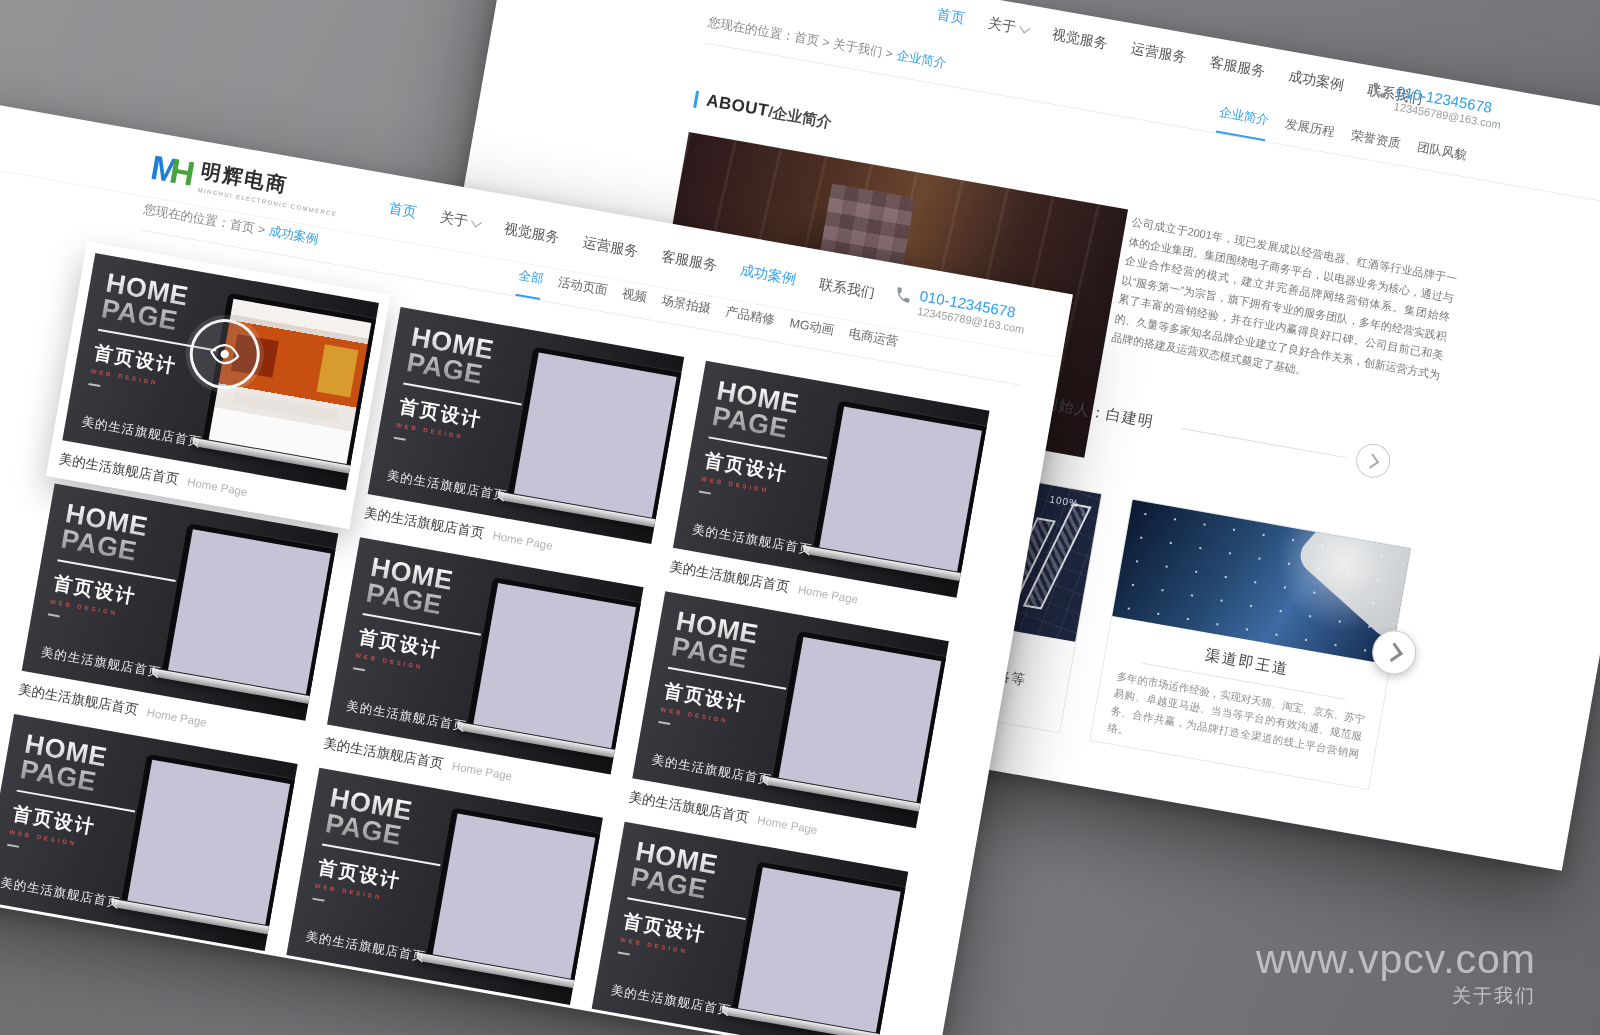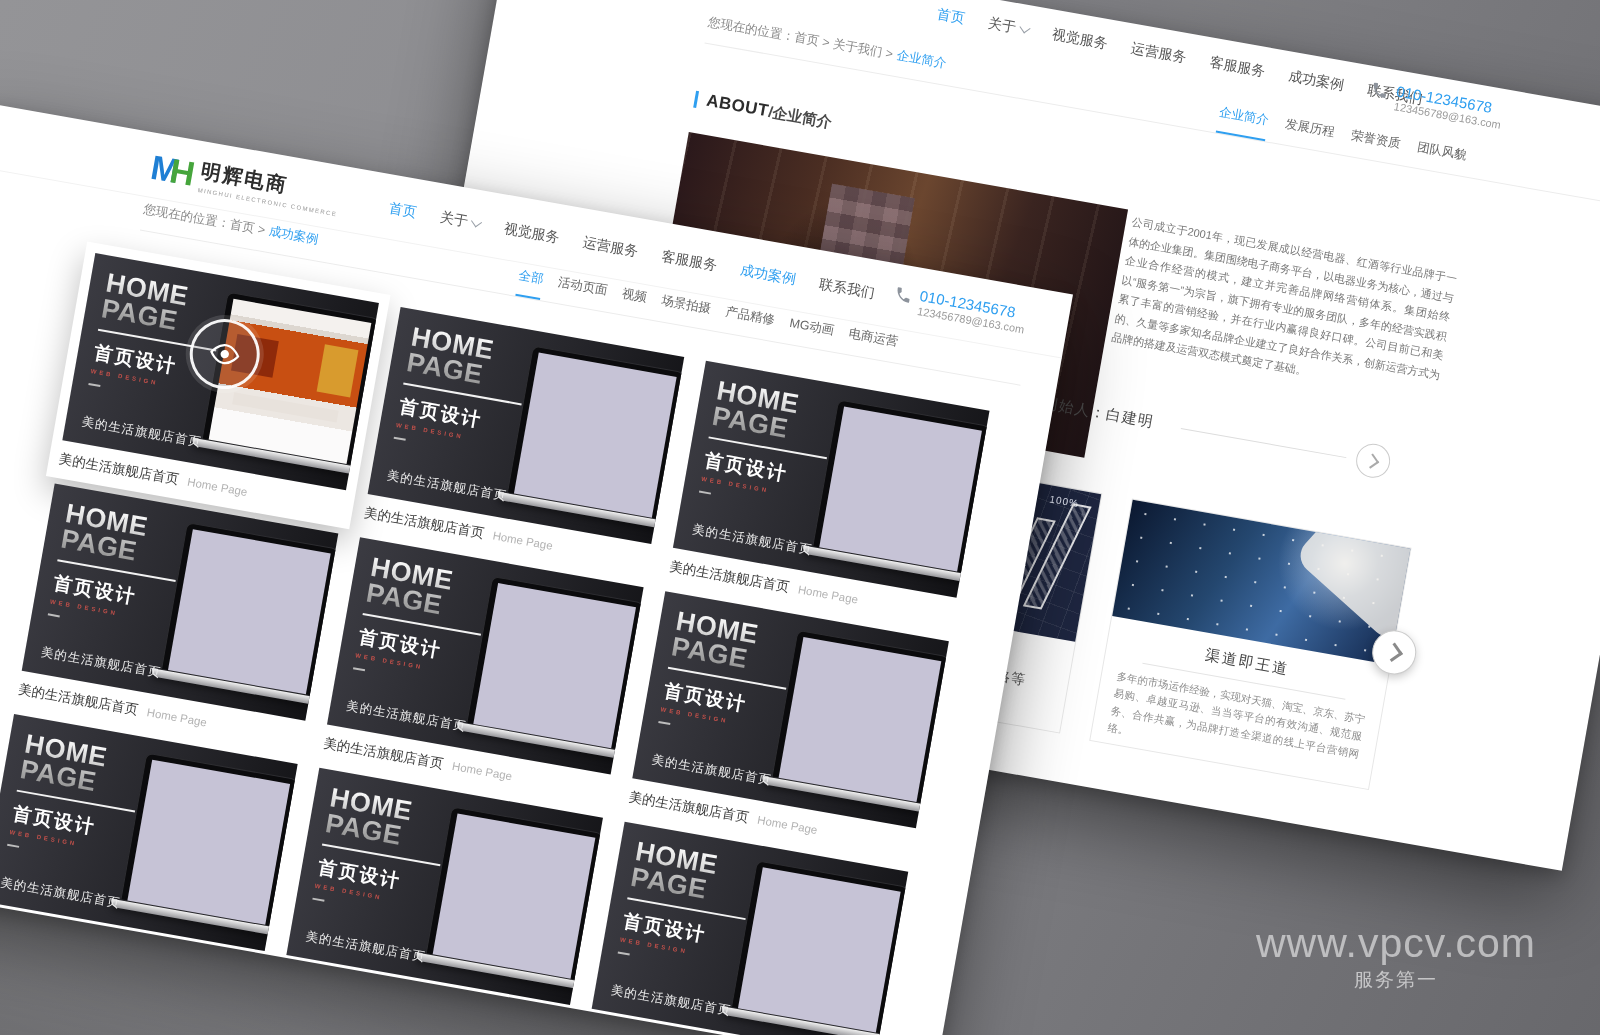--- a/index.html
+++ b/index.html
@@ -124,21 +124,21 @@
     radial-gradient(rgba(255,255,255,.75) 1px,transparent 1.6px),
     linear-gradient(115deg,#0b1830 0%,#24476f 38%,#3e6ba3 62%,#12264a 100%);
     background-size:auto,30px 24px,auto;}
   .chan-img::after{content:"";position:absolute;right:-30px;top:-20px;width:130px;height:90px;
     background:rgba(248,244,238,.8);transform:rotate(32deg);border-radius:18px;}
   .cc-title{text-align:center;font-size:15px;color:#444;margin-top:13px;letter-spacing:2px;}
   .cc-rule{width:206px;height:1px;background:#e4e4e4;margin:9px auto 8px;}
   .cc-text{padding:0 15px;font-size:10.5px;color:#8d8d8d;line-height:1.66;text-align:justify;}
 
   
-  .watermark{position:absolute;right:64px;bottom:42px;text-align:center;z-index:5;pointer-events:none;}
+  .watermark{position:absolute;right:64px;bottom:26px;text-align:right;z-index:5;pointer-events:none;}
   .wm-url{font-size:41px;color:rgba(255,255,255,.55);letter-spacing:1px;line-height:1;}
   .wm-co{font-size:19px;color:rgba(255,255,255,.6);margin-top:3px;letter-spacing:2px;}
 </style>
 </head>
 <body>
 
 <div class="stage">
 
   <div class="page page--back">
     <div class="nav bp-nav">
@@ -562,15 +562,15 @@
     </div>
     <div class="cap">
       <span class="cap-cn">美的生活旗舰店首页</span>
     </div>
   </div>
 </div>
   </div>
 
   <div class="watermark">
     <div class="wm-url">www.vpcv.com</div>
-    <div class="wm-co">服务第一</div>
+    <div class="wm-co">关于我们</div>
   </div>
 </div>
 
 </body></html>

